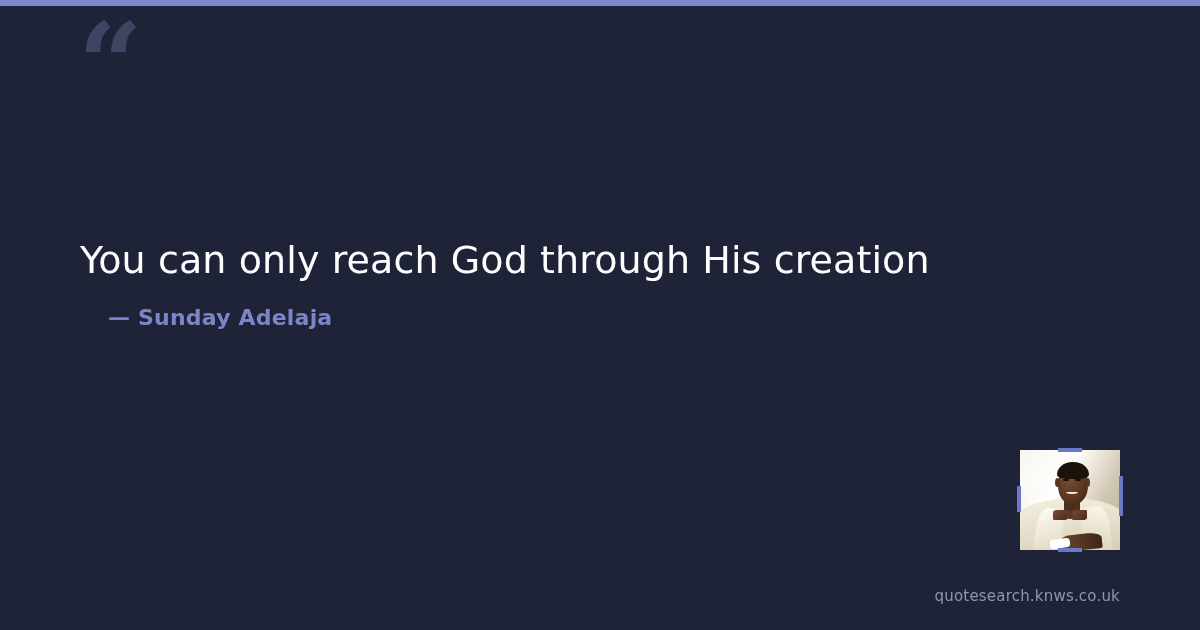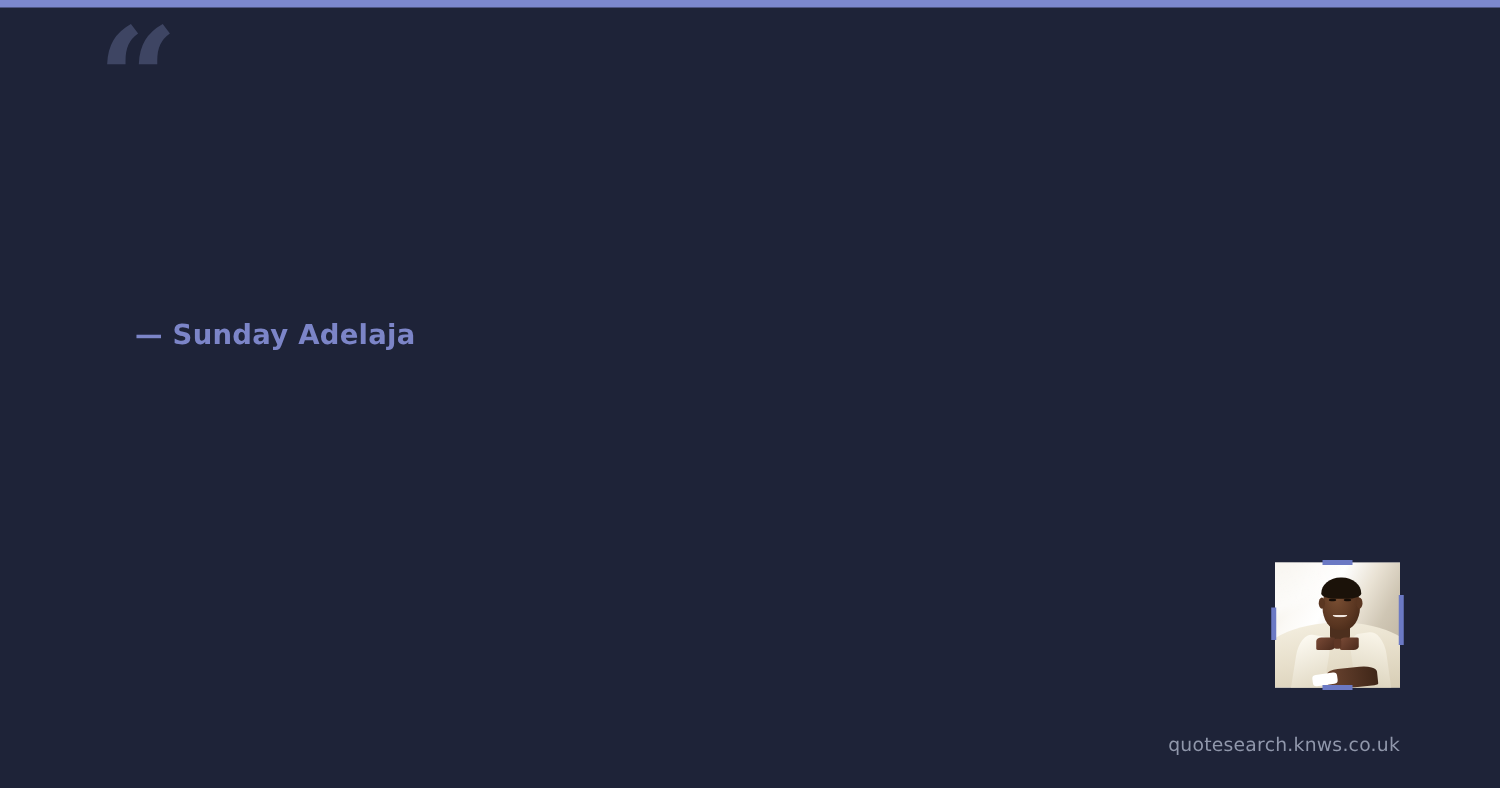--- a/index.html
+++ b/index.html
@@ -266,20 +266,21 @@
   }
 </style>
 </head>
 <body>
 
 <div id="top-bar"></div>
 
 <div id="quote-mark">“</div>
 
 <div id="quote-block">
+  <div id="quote-text">You can only reach God through His creation</div>
   <div id="quote-author">— Sunday Adelaja</div>
 </div>
 
 <div id="portrait-frame">
 
   <div id="portrait-photo">
     <div class="bg-wash"></div>
     <div class="bg-streak"></div>
     <div class="jacket"></div>
     <div class="jacket-fold-l"></div>

